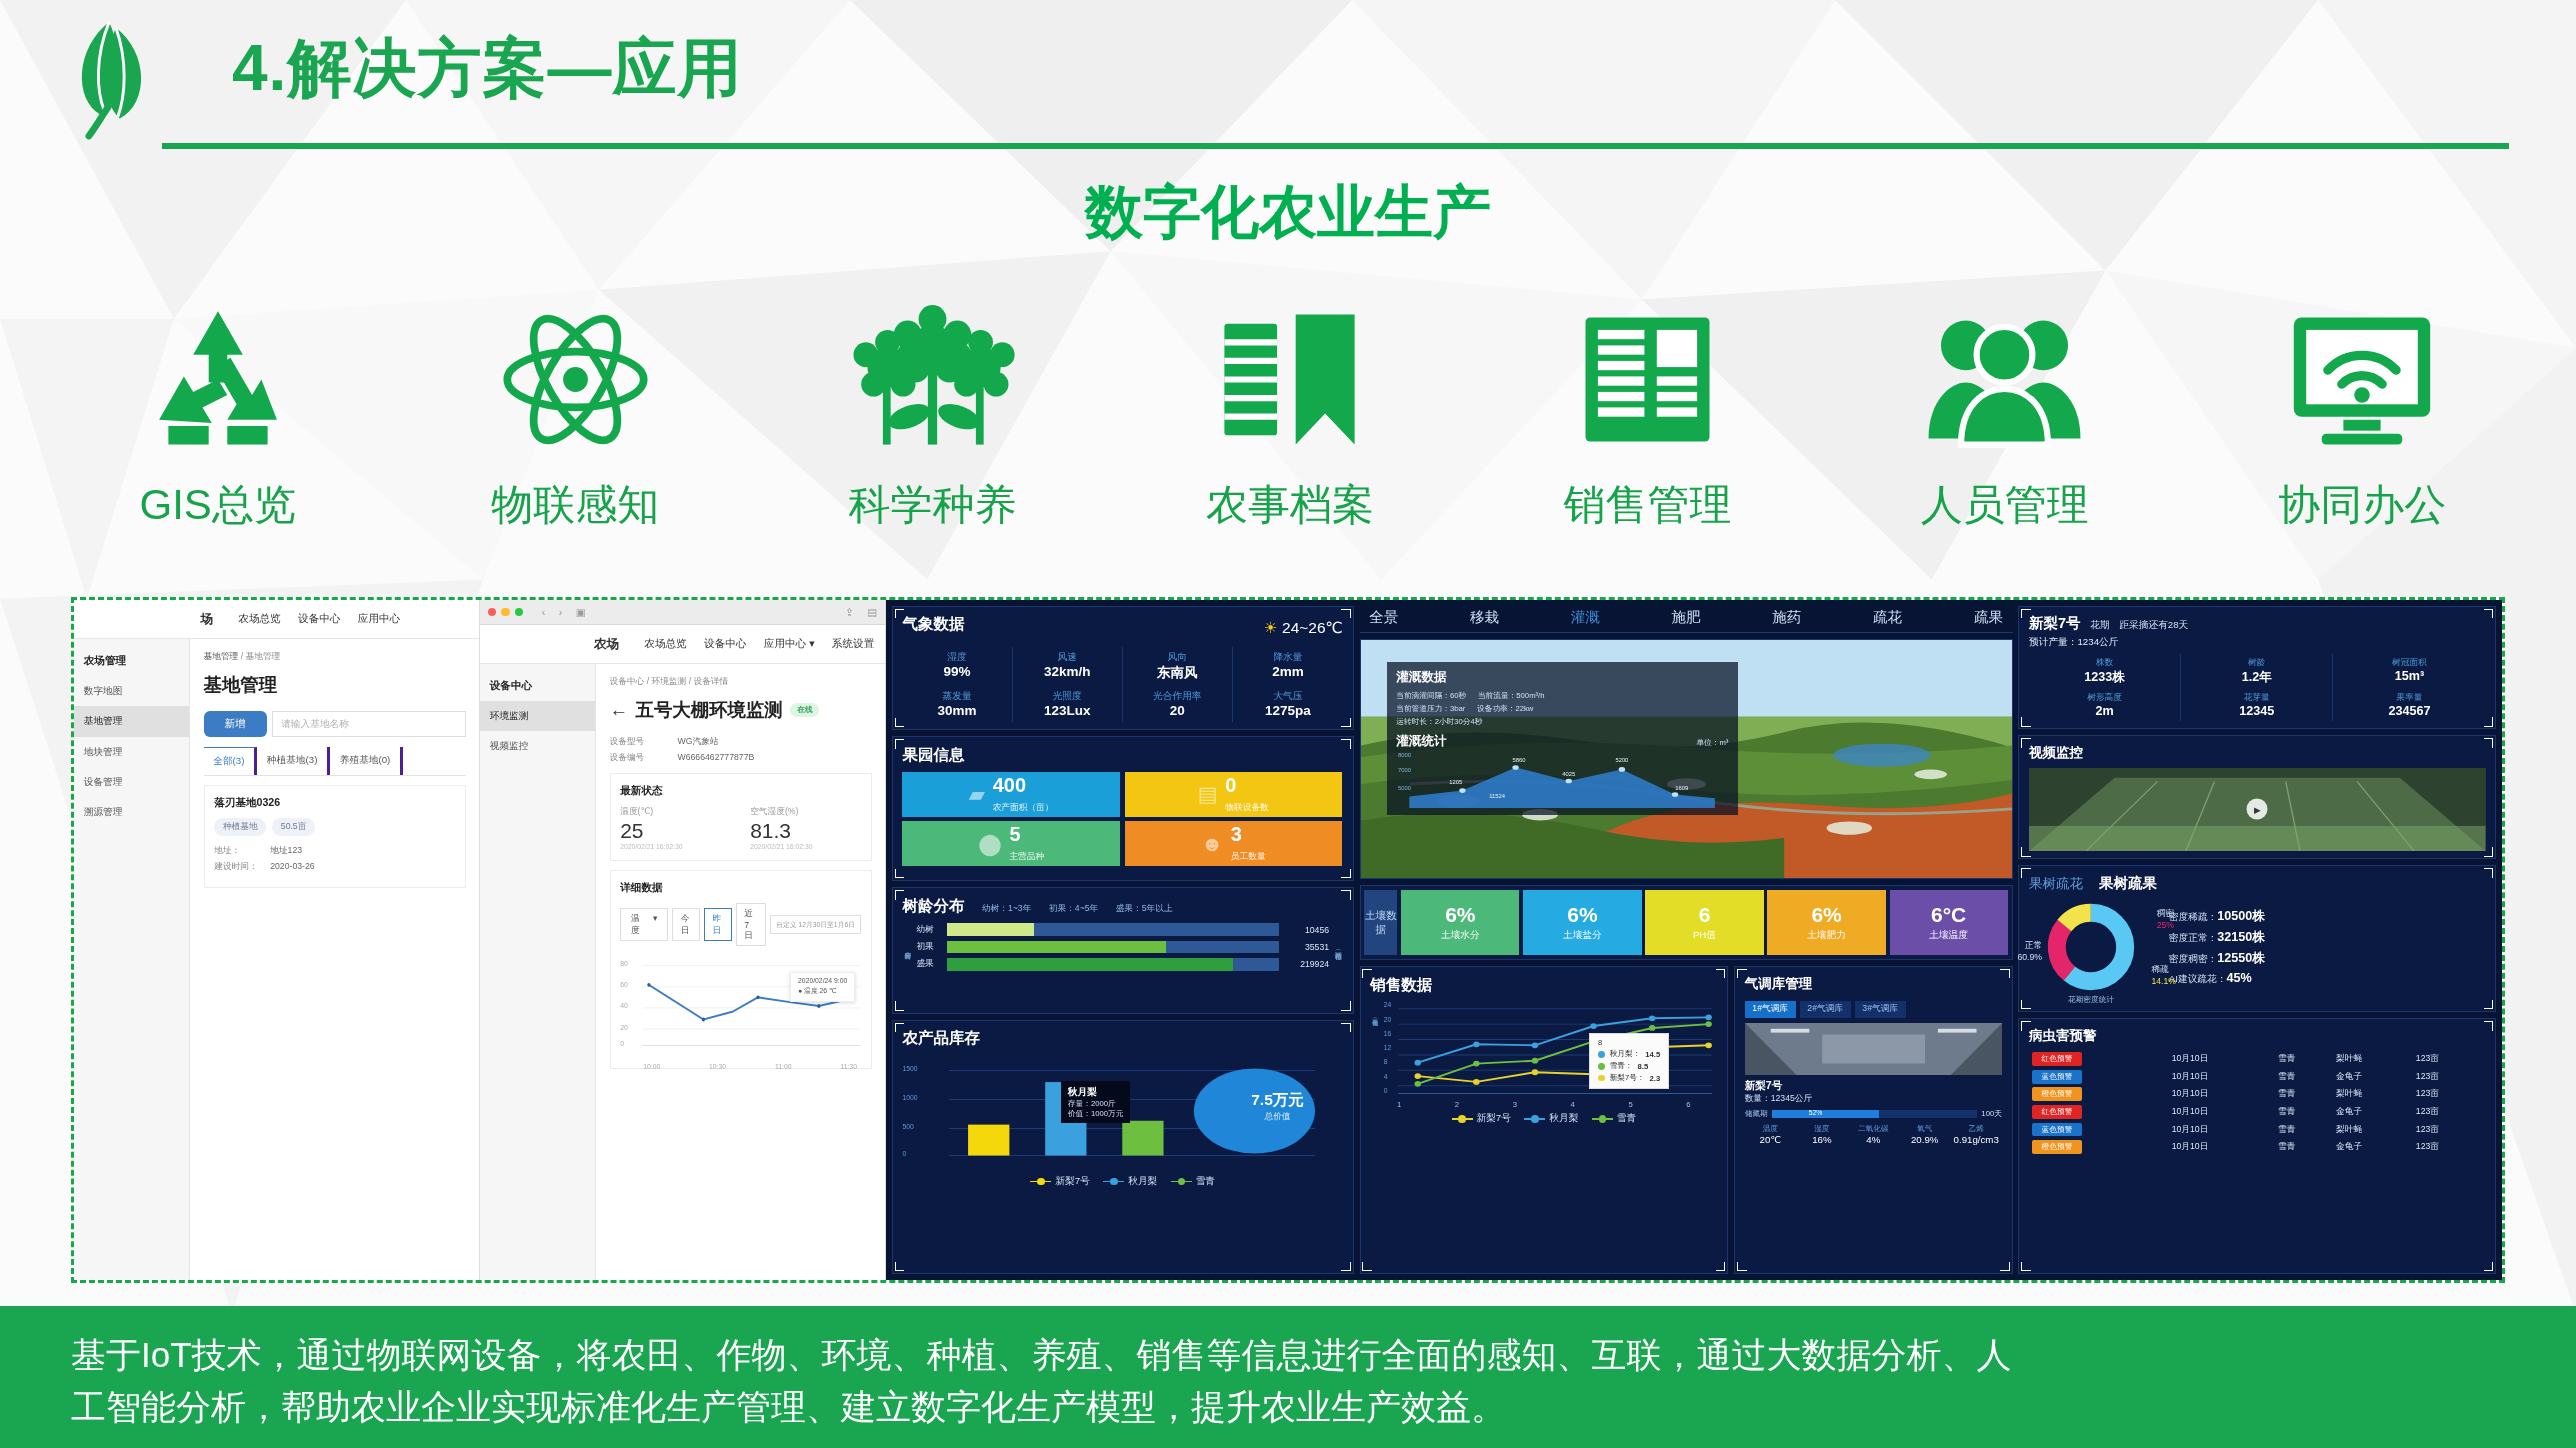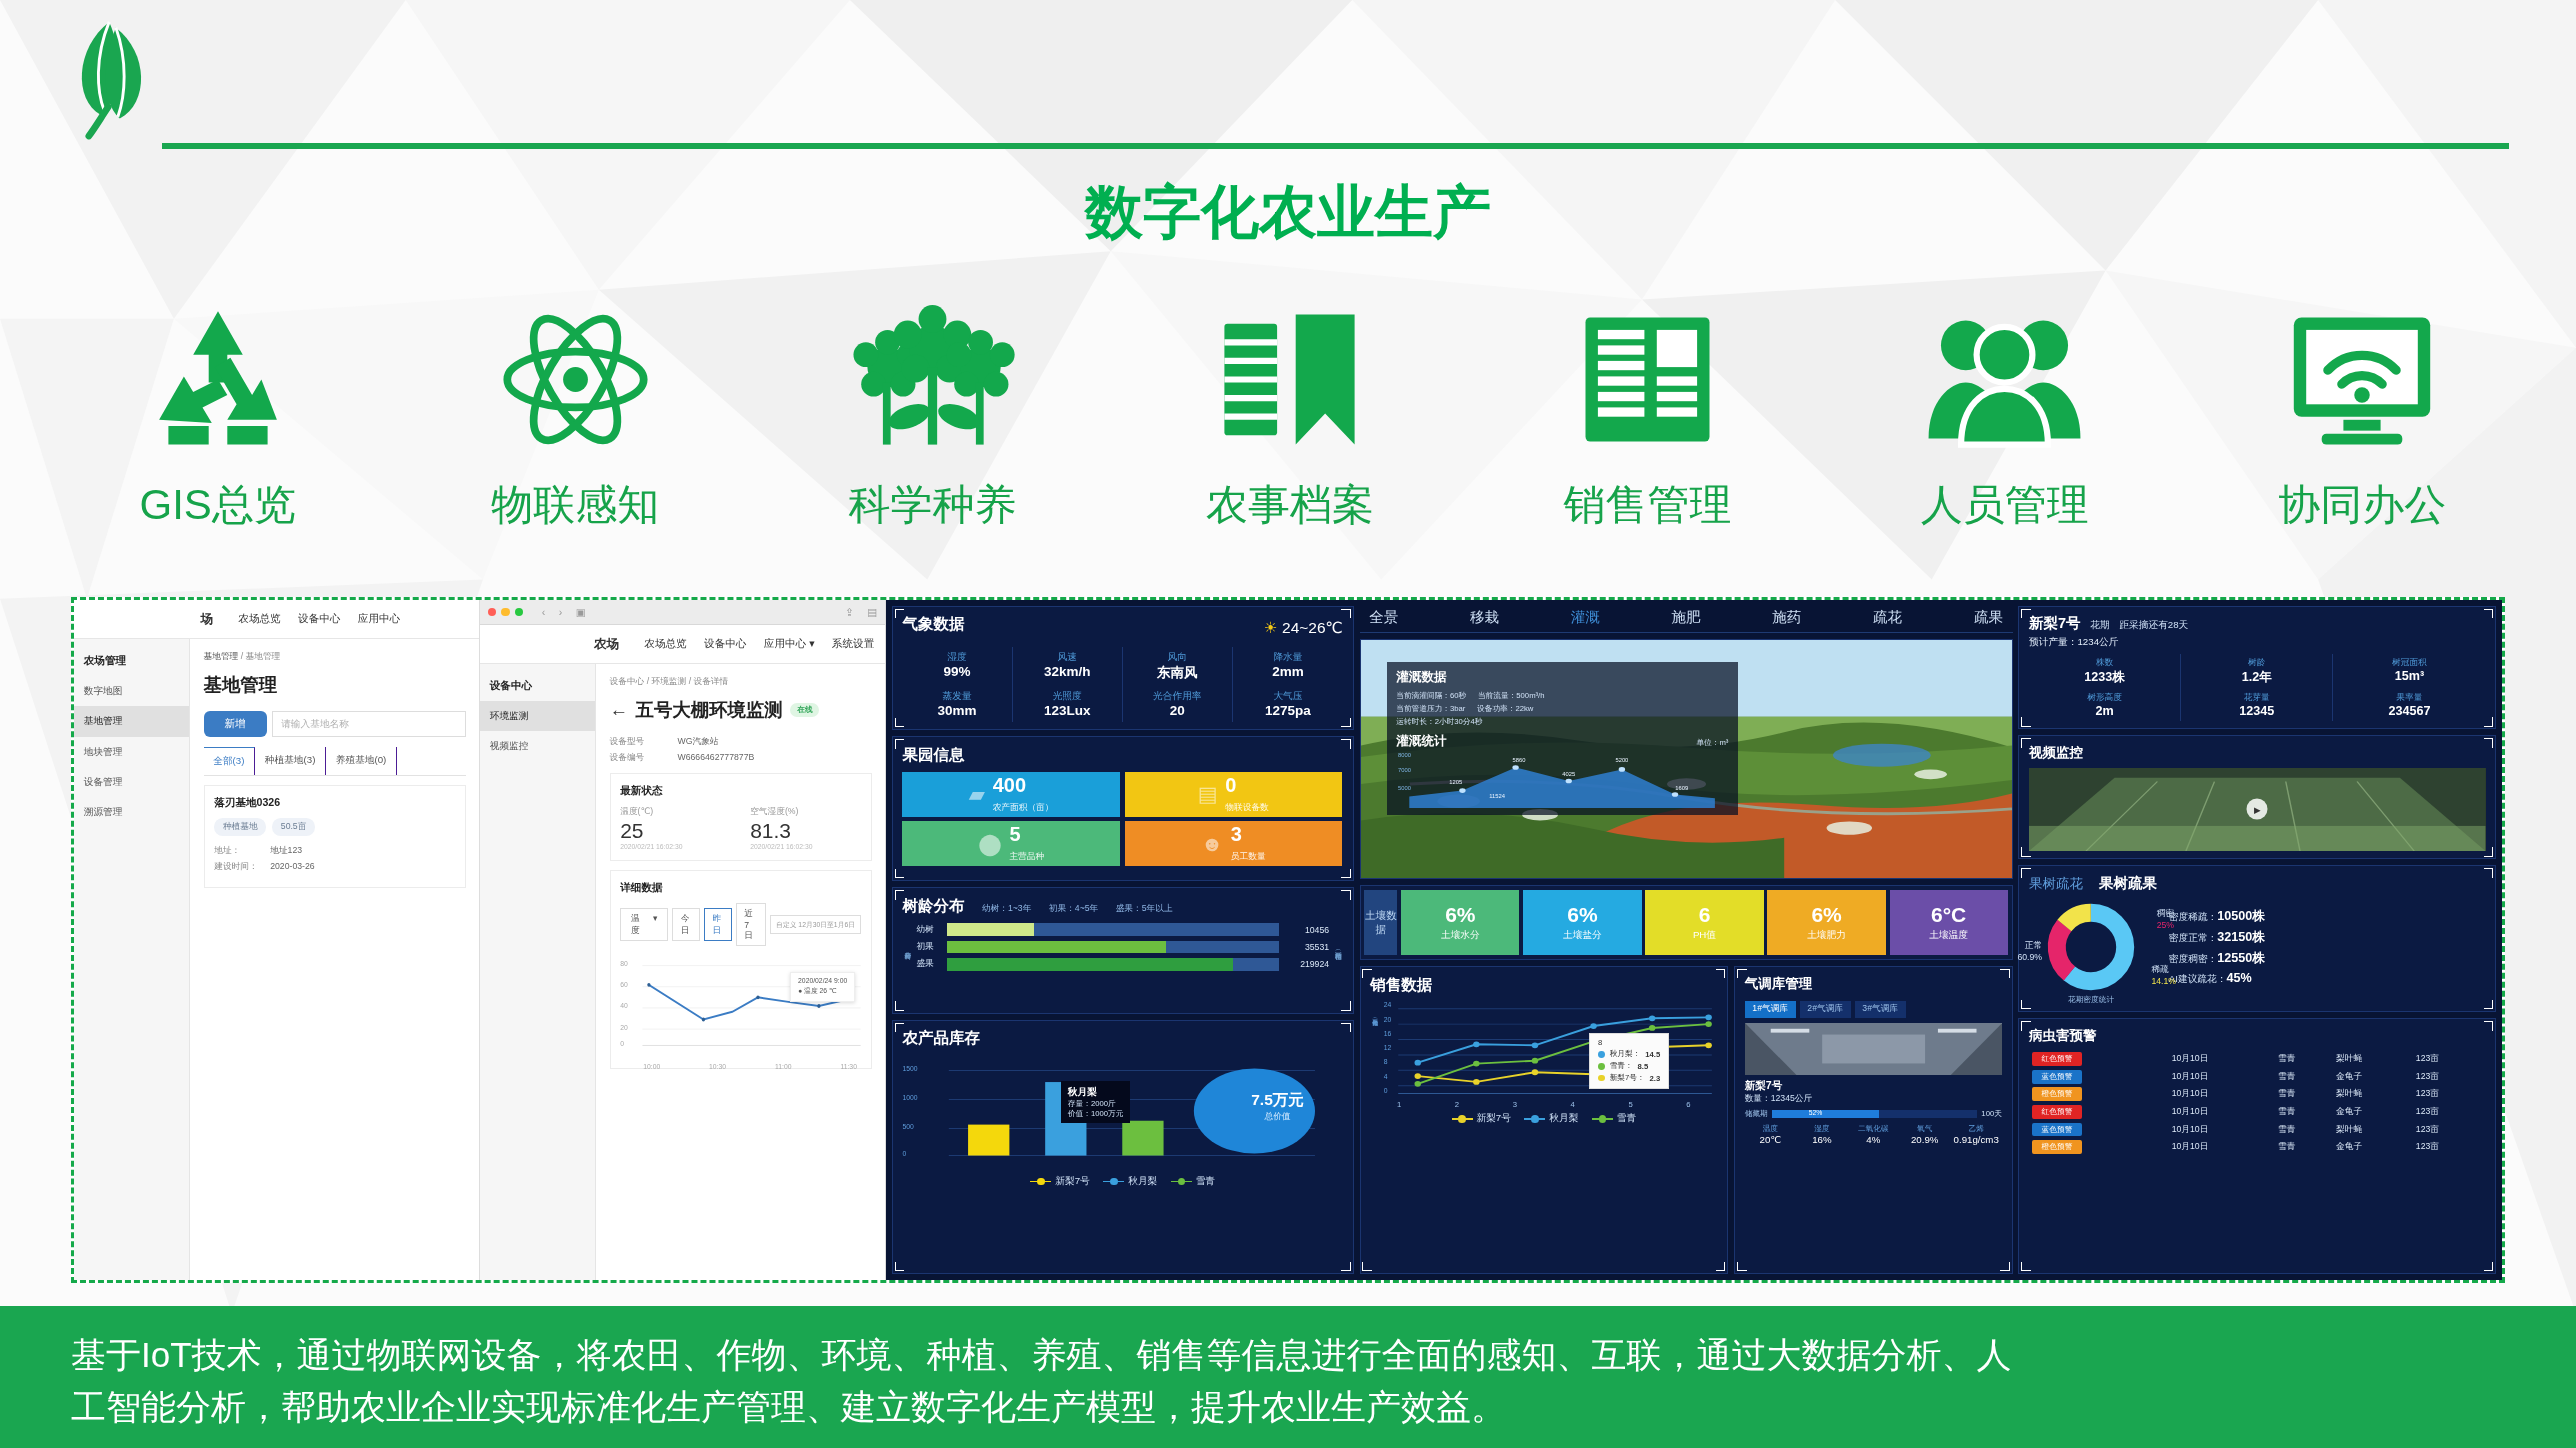--- a/index.html
+++ b/index.html
@@ -46,21 +46,21 @@
   .side-item { font-size:9.7px; color:#555; padding:8.7px 9.7px; white-space:nowrap; }
   .side-item.active { background:#e0e0e0; color:#222; }
   .app-main { flex:1; padding:11.6px 13.5px; }
   .crumb { font-size:8.7px; color:#8a8a8a; margin-bottom:9.7px; }
   .crumb b { color:#555; font-weight:normal; }
   .page-h1 { font-size:18.4px; font-weight:bold; color:#222; margin-bottom:13.5px; }
   .row-tools { display:flex; margin-bottom:9.7px; }
   .btn-primary { background:#3b7cc4; color:#fff; font-size:10.6px; padding:5.8px 21px; border-radius:6px; }
   .search-box { flex:1; margin-left:5.8px; border:1px solid #ddd; font-size:9.7px; color:#b0b0b0; padding:5.8px 7.7px; }
   .tabs-line { display:flex; border-bottom:1px solid #e2e2e2; margin-bottom:9.7px; }
-  .tab-it { font-size:9.7px; color:#555; padding:6.8px 9.7px; border-right:1px solid #4c1d95; white-space:nowrap; }
+  .tab-it { font-size:9.7px; color:#555; padding:6.8px 9.7px; border-right:3px solid #4c1d95; white-space:nowrap; }
   .tab-it.active { color:#3b7cc4; border-top:1.9px solid #3b7cc4; }
   .card-base { border:1px solid #ececec; padding:9.7px; }
   .card-title { font-size:10.6px; font-weight:bold; color:#222; margin-bottom:7.7px; }
   .chips { display:flex; gap:5.8px; margin-bottom:9.7px; }
   .chip { background:#eef2f8; color:#6b7d93; font-size:8.7px; padding:2.9px 8.7px; border-radius:8.7px; }
   .kv { font-size:8.7px; color:#666; margin-bottom:3.9px; display:flex; }
   .kv .k { width:56px; color:#888; }
   
   .app-mid { width:406px; background:#fff; border-right:1px solid #ddd; display:flex; flex-direction:column; }
   .chrome-bar { height:25px; background:#ececec; display:flex; align-items:center; padding:0 7.7px; border-bottom:1px solid #d8d8d8; }
@@ -184,20 +184,21 @@
 </svg>
 
 <div class="header">
   <svg class="leaf-logo" viewBox="0 0 120 130">
     <path d="M55 8 C20 35 18 88 46 104 C70 86 68 36 55 8 Z" fill="#1aa650"></path>
     <path d="M62 14 C96 40 96 92 66 108 C44 88 50 42 62 14 Z" fill="#1aa650"></path>
     <path d="M55 8 C40 45 42 80 50 100" stroke="#fff" stroke-width="3" fill="none"></path>
     <path d="M62 14 C74 48 72 84 64 106" stroke="#fff" stroke-width="3" fill="none"></path>
     <path d="M54 96 C46 108 40 118 34 126" stroke="#1aa650" stroke-width="7" fill="none" stroke-linecap="round"></path>
   </svg>
+  <div class="slide-title">4.解决方案—应用</div>
   <div class="title-rule"></div>
 </div>
 <div class="subtitle">数字化农业生产</div>
 
 <div class="icon-row">
   <div class="icon-cell">
     <div class="icon-art">
       <svg width="164" height="155" viewBox="0 0 100 100" fill="#13a84c">
         <path d="M50 6 L66 34 L56 34 L56 52 L44 52 L44 34 L34 34 Z"></path>
         <path d="M12 76 L28 48 L34 58 L50 50 L56 60 L40 68 L46 78 Z"></path>

